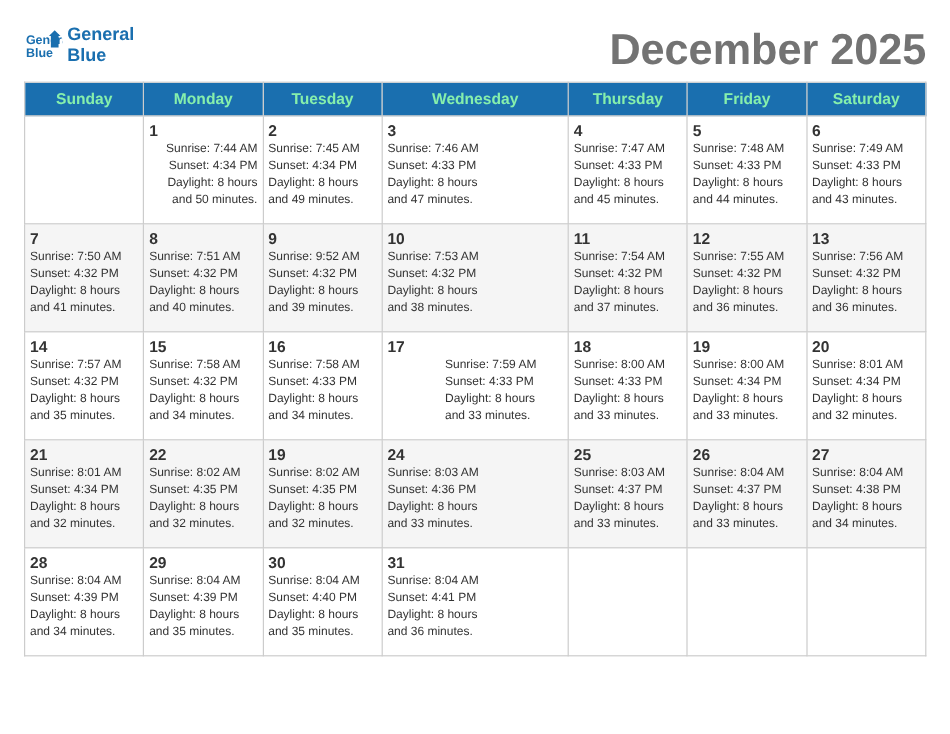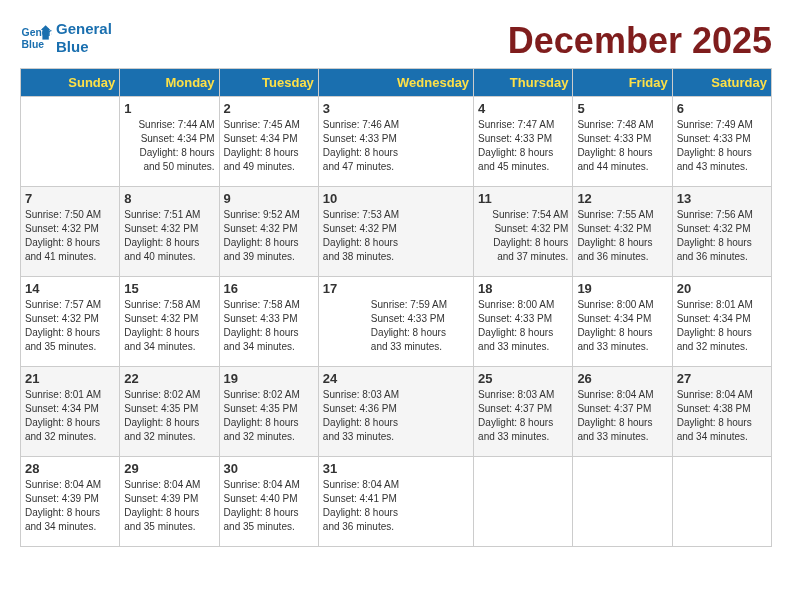--- a/index.html
+++ b/index.html
@@ -31,36 +31,36 @@
     .logo-icon {
       width: 32px;
       height: 32px;
     }
     .title-area {
       text-align: right;
     }
     .month-title {
       font-size: 36px;
       font-weight: bold;
-      color: #7f1d1d;
+      color: #737373;
     }
     .subtitle {
       font-size: 16px;
       color: #555;
     }
     table {
       width: 100%;
       border-collapse: collapse;
       font-size: 11px;
     }
     thead tr th {
       background-color: #1a6faf;
-      color: #fde047;
+      color: #86efac;
       padding: 6px 4px;
-      text-align: right;
+      text-align: center;
       font-size: 13px;
       font-weight: bold;
       border: 1px solid #ccc;
     }
     tbody tr td {
       border: 1px solid #ccc;
       padding: 4px;
       vertical-align: top;
       min-height: 80px;
       height: 90px;
@@ -187,21 +187,21 @@
         </td>
         <td>
           <div class="day-number">10</div>
           <div class="day-info" style="white-space: pre-line;">Sunrise: 7:53 AM
 Sunset: 4:32 PM
 Daylight: 8 hours
 and 38 minutes.</div>
         </td>
         <td>
           <div class="day-number">11</div>
-          <div class="day-info" style="white-space: pre-line; text-align: right;">Sunrise: 7:54 AM
+          <div class="day-info" style="white-space: pre-line;">Sunrise: 7:54 AM
 Sunset: 4:32 PM
 Daylight: 8 hours
 and 37 minutes.</div>
         </td>
         <td>
           <div class="day-number">12</div>
           <div class="day-info" style="white-space: pre-line;">Sunrise: 7:55 AM
 Sunset: 4:32 PM
 Daylight: 8 hours
 and 36 minutes.</div>

